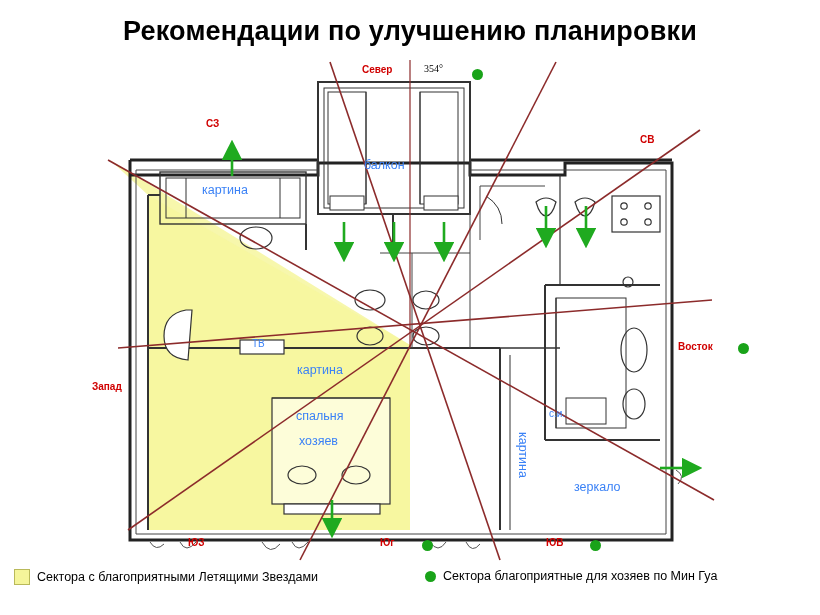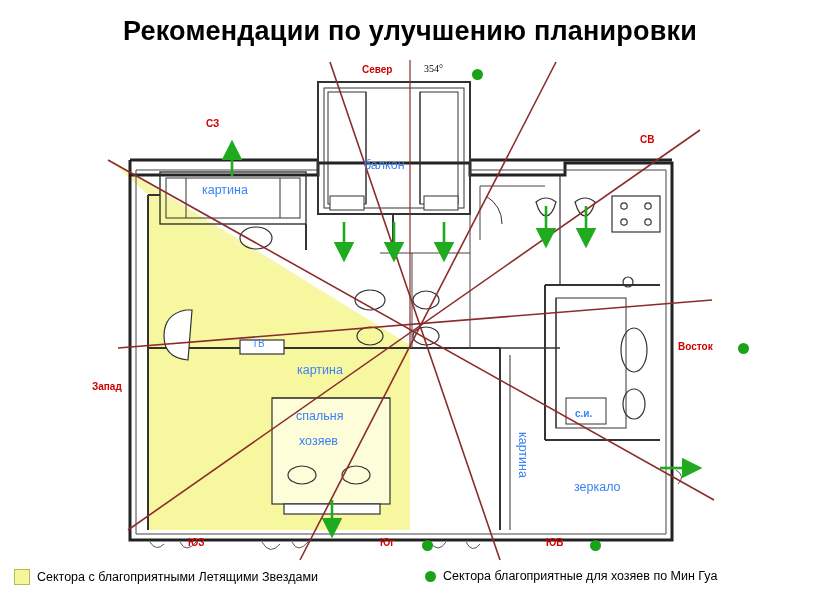--- a/index.html
+++ b/index.html
@@ -243,21 +243,21 @@
   <div class="dot" style="left:590px;top:540px;"></div>
 
   <div class="plainlbl" style="left:364px;top:158px;">балкон</div>
   <div class="plainlbl" style="left:202px;top:183px;">картина</div>
   <div class="plainlbl" style="left:297px;top:363px;">картина</div>
   <div class="plainlbl vert" style="left:516px;top:432px;">картина</div>
   <div class="plainlbl" style="left:296px;top:409px;">спальня</div>
   <div class="plainlbl" style="left:299px;top:434px;">хозяев</div>
   <div class="plainlbl tiny" style="left:252px;top:338px;">ТВ</div>
   <div class="plainlbl" style="left:574px;top:480px;">зеркало</div>
-  <div class="plainlbl tiny" style="left:575px;top:408px;font-weight:bold;">с.и.</div>
+  <div class="plainlbl tiny" style="left:549px;top:408px;">с.и.</div>
 
   <div class="legend">
     <div class="legend-row">
       <span class="legend-swatch"></span>
       <span class="legend-text">Сектора  с благоприятными Летящими Звездами</span>
     </div>
     <div class="legend-right">
       <span class="legend-dot" style="margin-left:0;"></span>
       <span class="legend-text">Сектора  благоприятные для хозяев по Мин Гуа</span>
     </div>

